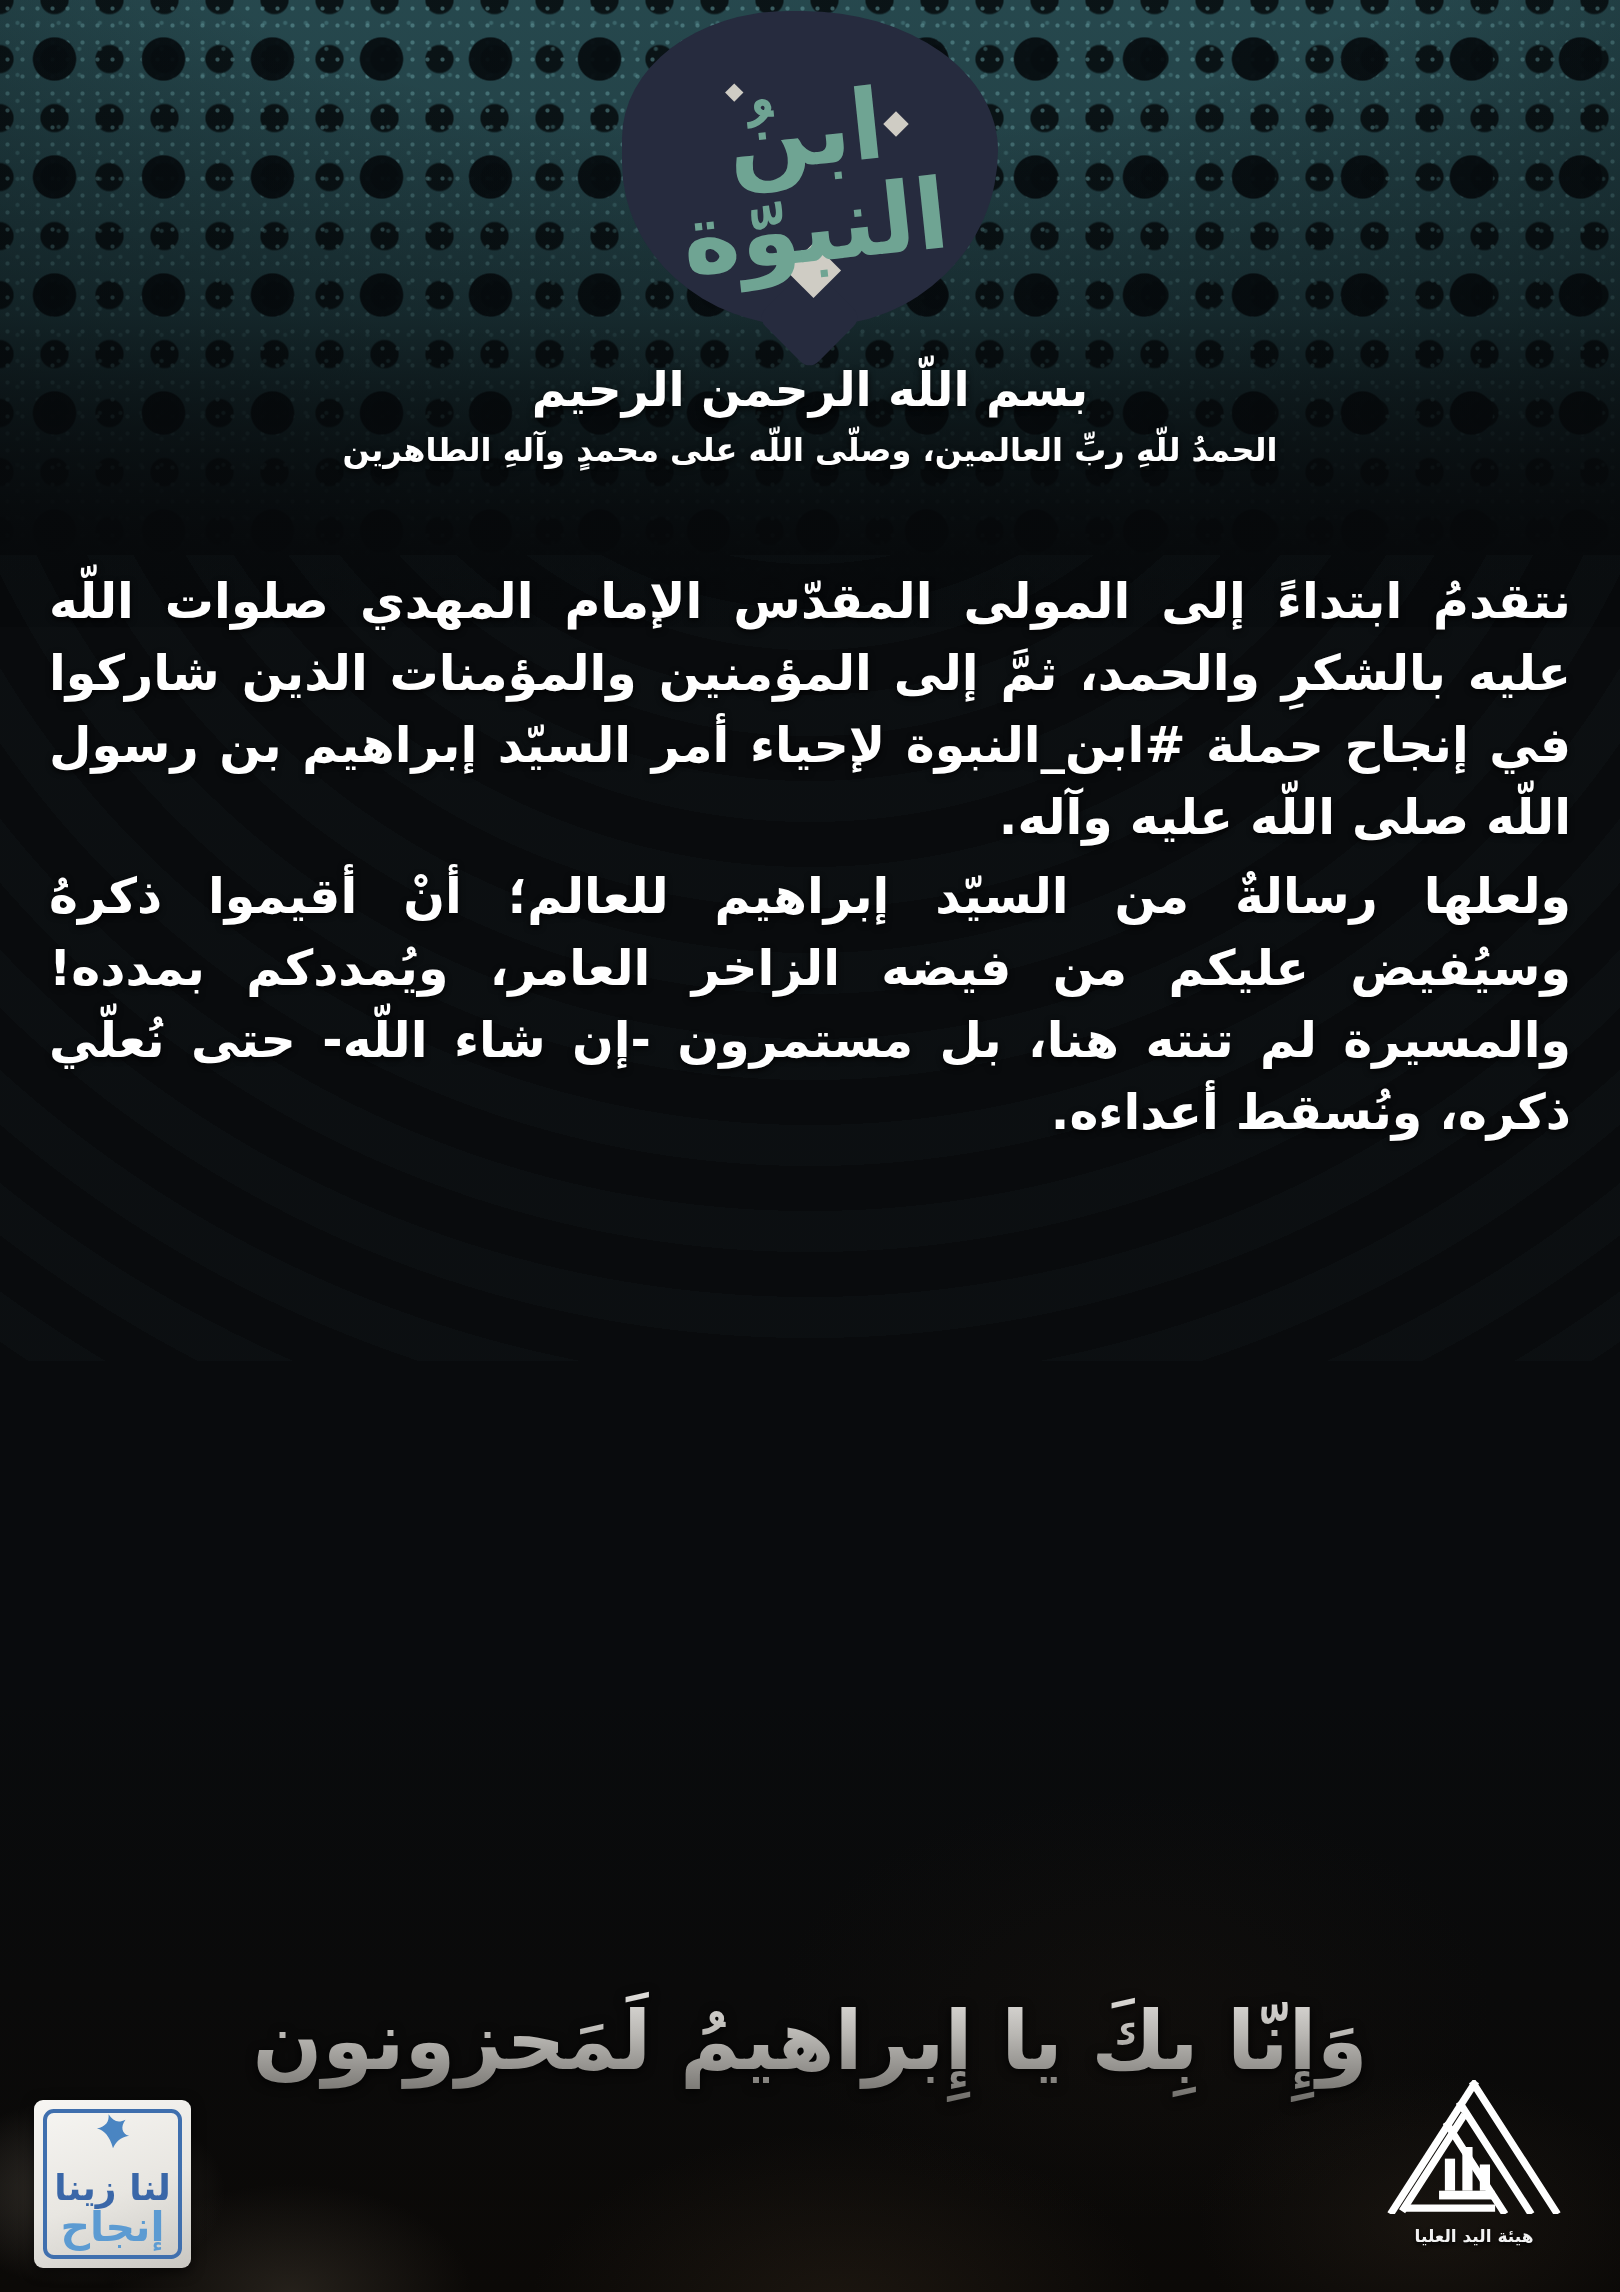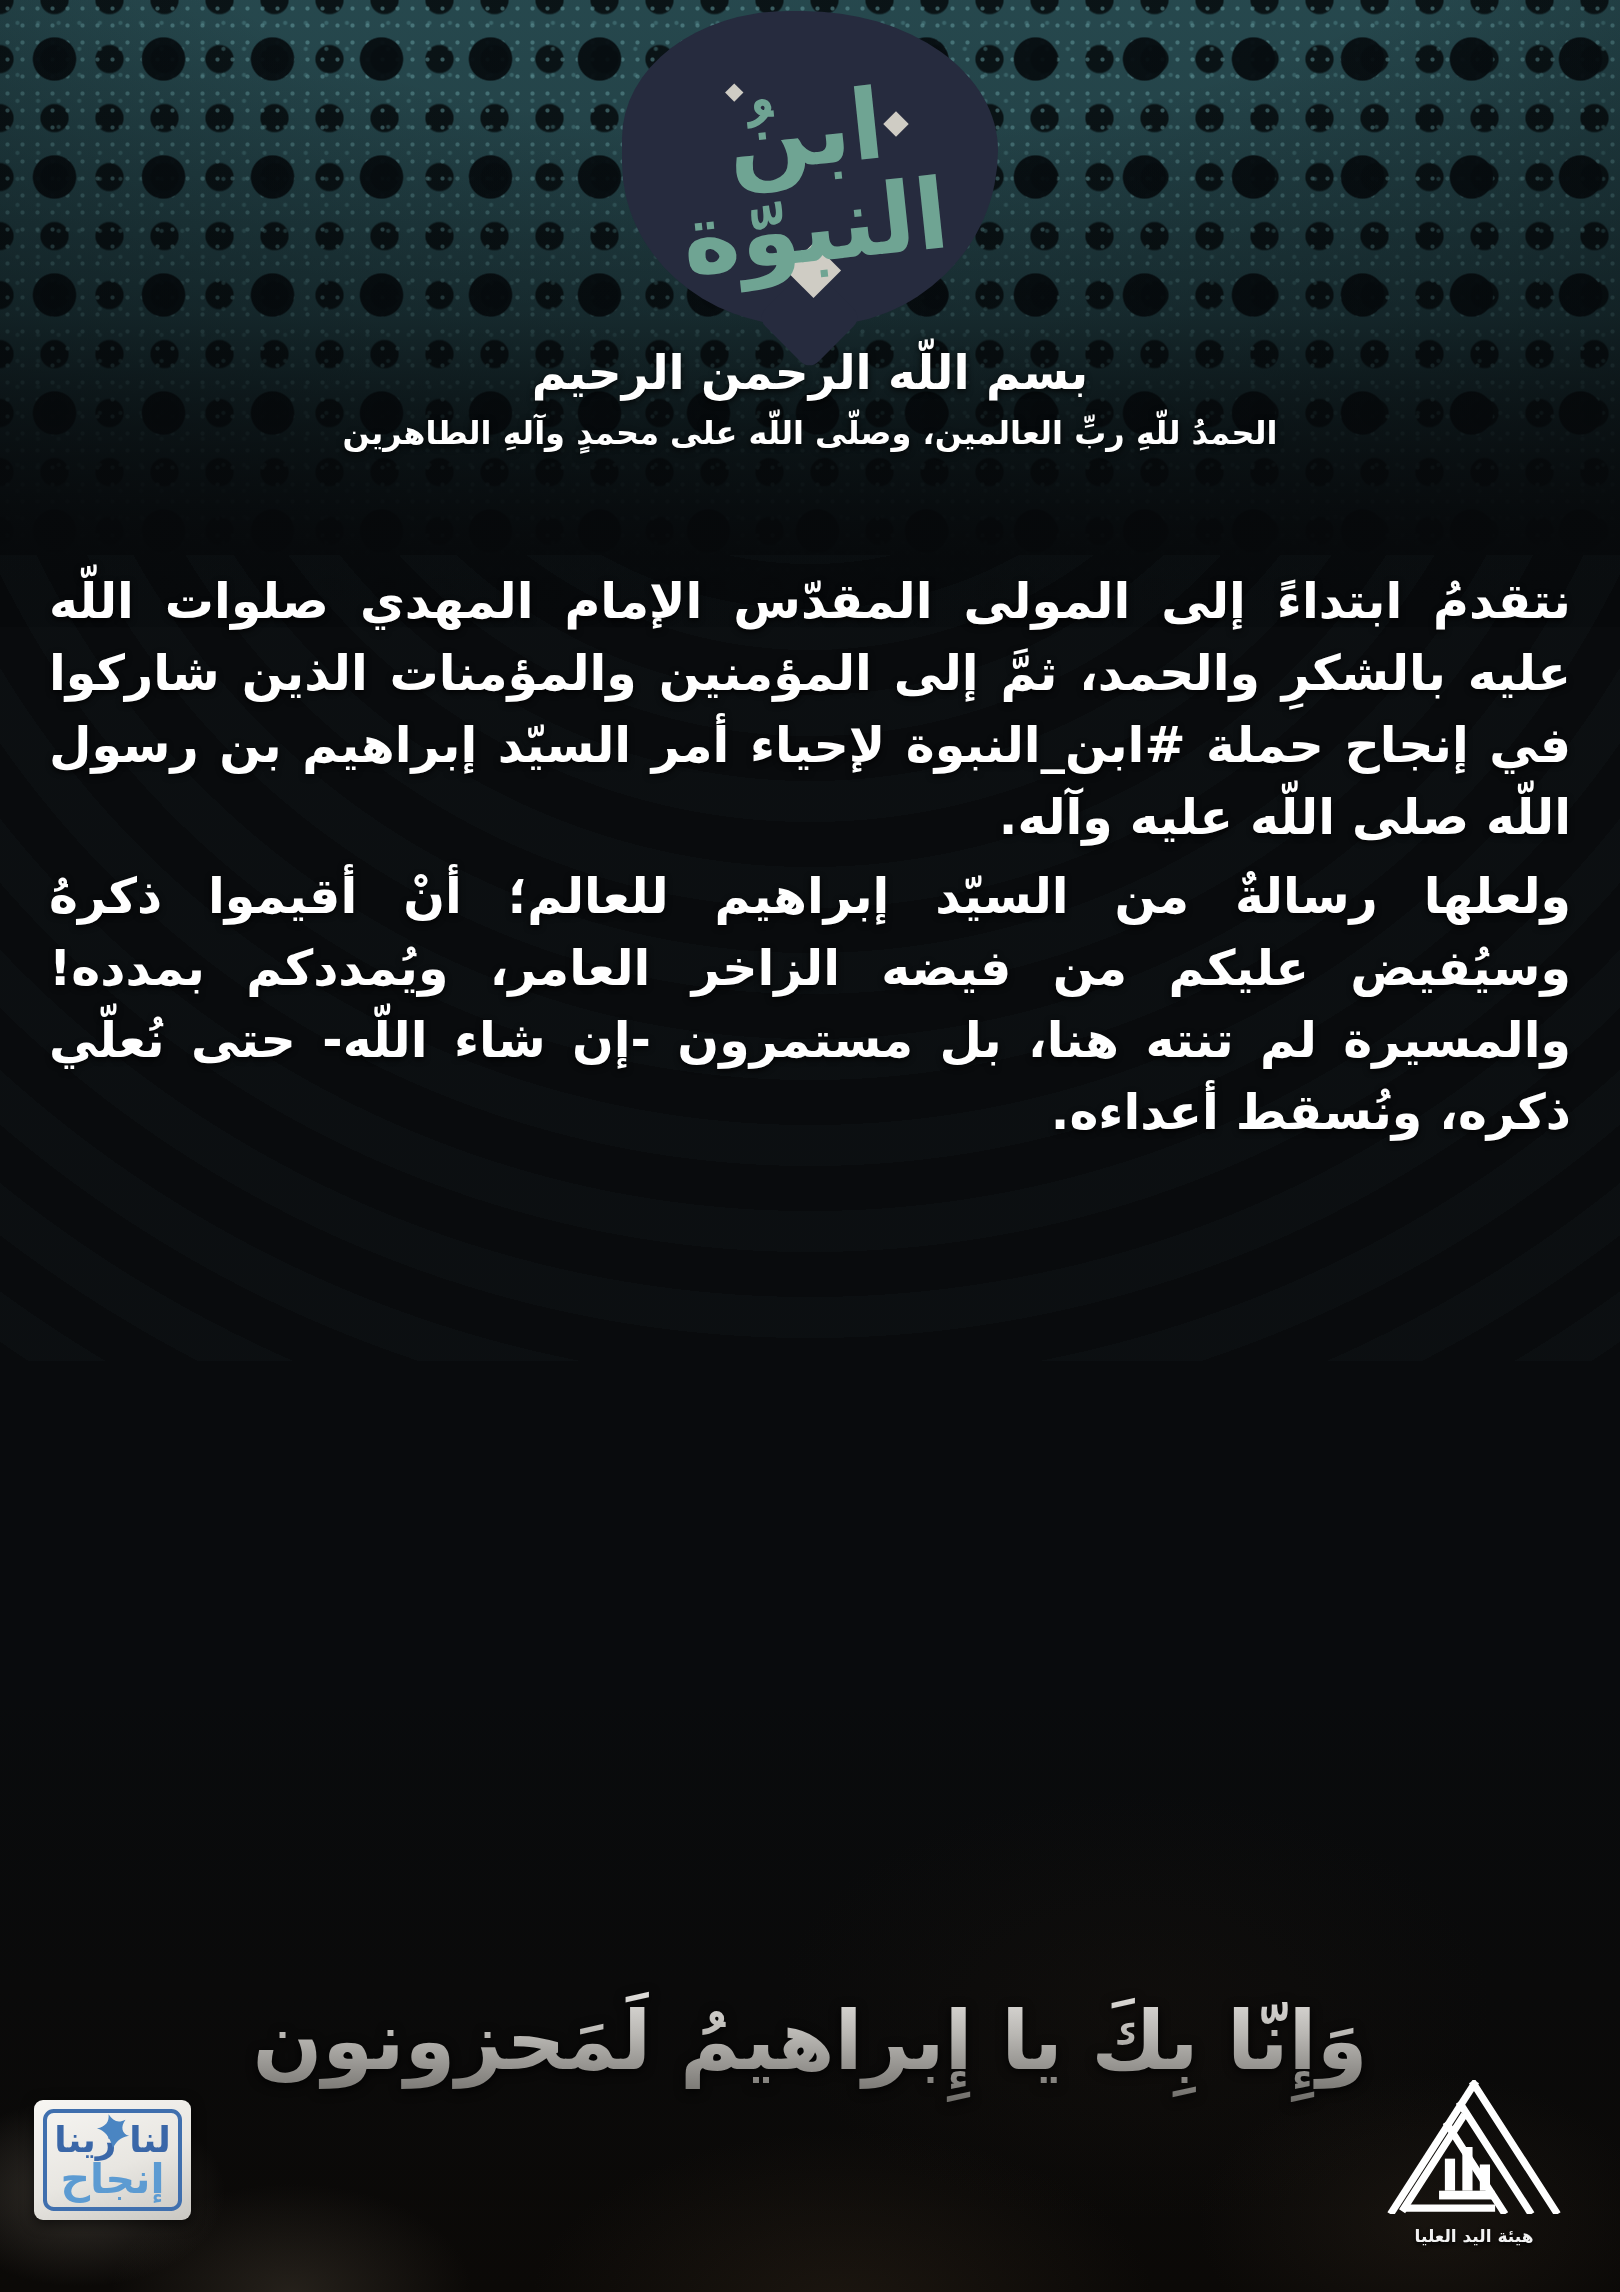--- a/index.html
+++ b/index.html
@@ -62,21 +62,21 @@
     display:flex;align-items:center;justify-content:center;
     transform:rotate(-6deg);
     color:#6fa493;font-weight:bold;font-size:97px;line-height:0.98;
     text-align:center;white-space:pre-line;
   }
   .emblem-diamond{position:absolute;background:#cfccc4;transform:rotate(45deg);}
   .d1{left:172px;top:240px;width:39px;height:39px;}
   .d2{left:265px;top:104px;width:18px;height:18px;}
   .d3{left:106px;top:75px;width:12.5px;height:12.5px;}
   
-  .header{position:absolute;left:0;top:345px;width:100%;text-align:center;color:#fff;}
+  .header{position:absolute;left:0;top:362px;width:100%;text-align:center;color:#fff;}
   .header .l1{margin:0;font-size:47px;font-weight:bold;letter-spacing:0.9px;
     text-shadow:0 1.8px 7.2px rgba(0,0,0,0.85);}
   .header .l2{margin:14.3px 0 0 0;font-size:32px;font-weight:bold;
     text-shadow:0 1.8px 7.2px rgba(0,0,0,0.85);}
   
   .statement{
     position:absolute;right:49px;top:566px;width:1522px;
     color:#ffffff;font-weight:bold;font-size:49px;line-height:72px;
     text-align:justify;text-align-last:right;
     text-shadow:0 1.8px 6.3px rgba(0,0,0,0.9);
@@ -85,21 +85,21 @@
   
   .grief{
     position:absolute;left:0;top:1979px;width:100%;
     text-align:center;font-size:82px;font-weight:bold;line-height:1.5;
     background:linear-gradient(180deg,#eceae7 0%,#b9b7b3 45%,#6f6d69 100%);
     -webkit-background-clip:text;background-clip:text;color:transparent;
     filter:drop-shadow(0 2.7px 5.4px rgba(0,0,0,0.9));
   }
   
   .badge{
-    position:absolute;left:34px;top:2100px;width:157px;height:120px;
+    position:absolute;left:34px;top:2100px;width:157px;height:168px;
     background:linear-gradient(160deg,#f7f6f3 0%,#e8e6e1 55%,#c9c7c2 100%);
     border-radius:9px;box-shadow:0 3.6px 12.5px rgba(0,0,0,0.6);
   }
   .badge-inner{
     position:absolute;inset:9px;border:4.5px solid #3f6fae;border-radius:10.7px;
     display:flex;flex-direction:column;align-items:center;justify-content:flex-end;
     padding-bottom:7.2px;box-sizing:border-box;
   }
   .badge-flourish{position:absolute;left:50%;top:-3.6px;transform:translateX(-50%);}
   .badge-l1{color:#3a67a8;font-size:36px;font-weight:bold;line-height:1.05;}

